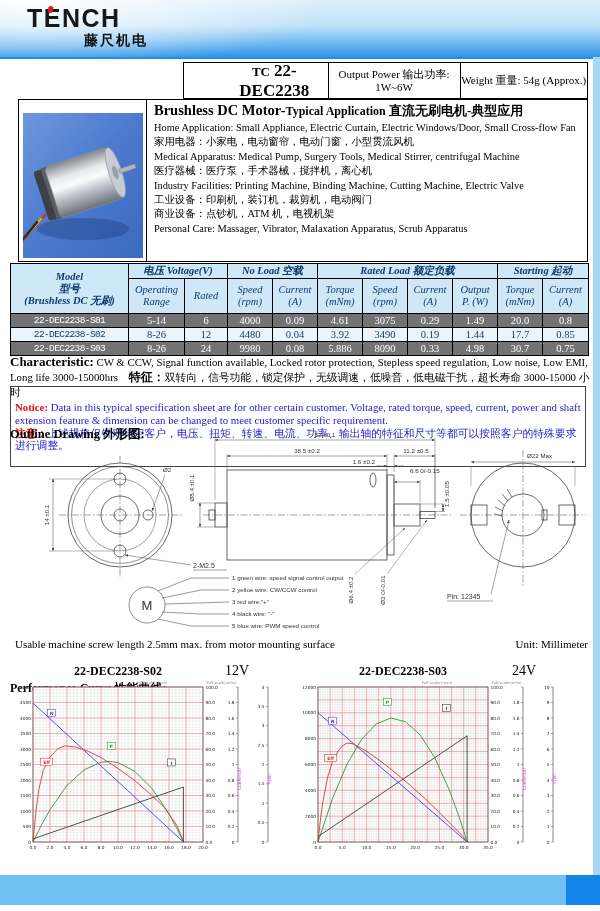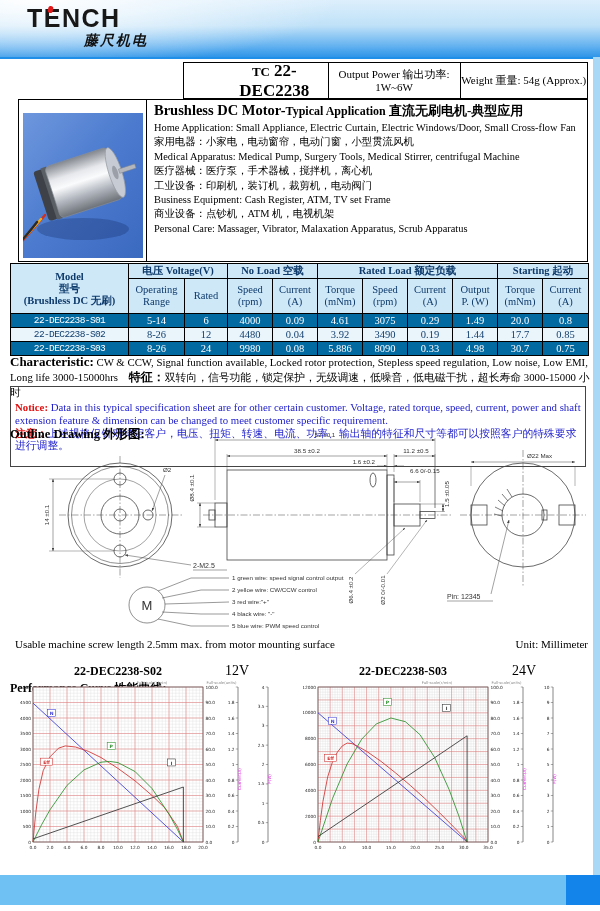--- a/index.html
+++ b/index.html
@@ -9,21 +9,21 @@
   .hdr{position:absolute;left:0;top:0;width:600px;height:57px;
        background:
          radial-gradient(ellipse 420px 95px at 6% 0%, rgba(255,255,255,.97), rgba(255,255,255,0) 72%),
          linear-gradient(to bottom,#ddeffc 0%,#bfe1f8 45%,#66b3f0 80%,#2f95e8 100%);
        border-bottom:2px solid #1f8fe8;}
   .logo{position:absolute;left:27px;top:4px;font-family:"Liberation Sans",sans-serif;
         font-weight:900;font-size:25px;letter-spacing:1.5px;color:#181818;}
   .logo .dot{position:absolute;left:21px;top:2px;width:5px;height:7px;background:#e01818;
         border-radius:2px;transform:rotate(14deg);}
   .logo-cn{position:absolute;left:84px;top:32px;font-family:"Liberation Sans",sans-serif;
-        font-weight:bold;font-size:14px;color:#101010;letter-spacing:2px;font-style:italic;}
+        font-weight:bold;font-size:14px;color:#101010;letter-spacing:2px;}
   .rstrip{position:absolute;right:0;top:57px;width:7px;height:818px;background:#a9d8f7;}
   
   .titletab{position:absolute;left:183px;top:62px;width:405px;height:37px;display:flex;
         border:1px solid #000;box-sizing:border-box;}
   .titletab .c{border-right:1px solid #000;display:flex;flex-direction:column;align-items:center;
         justify-content:center;box-sizing:border-box;text-align:center;}
   .titletab .c:last-child{border-right:none;}
   .tc-model{width:119px;margin-left:37px;}
   .tc-power{width:146px;font-size:11px;line-height:13px;}
   .tc-weight{width:140px;font-size:11px;}
@@ -36,25 +36,25 @@
   .photo{position:absolute;left:4px;top:13px;width:120px;height:145px;}
   .app-text{flex:1;padding:2px 7px 0 7px;box-sizing:border-box;}
   .app-h{font-weight:bold;font-size:12px;margin-bottom:1px;white-space:nowrap;}
   .app-h .big{font-size:14.5px;}
   .app-h .cn{font-size:13px;}
   .app-line{font-size:10.4px;line-height:14.4px;white-space:nowrap;}
   
   .spec{position:absolute;left:10px;top:263px;}
   .spec table{border-collapse:collapse;table-layout:fixed;width:578px;}
   .spec th,.spec td{border:1px solid #000;padding:0;text-align:center;vertical-align:middle;}
-  .spec thead th{background:#cfe8f8;color:#0d3a6b;font-weight:bold;font-size:10.5px;line-height:12px;}
+  .spec thead th{background:#cfe8f8;color:#0d3a6b;font-weight:bold;font-size:10.5px;line-height:12px;font-style:italic;}
   .spec .grp{height:15px;}
   .spec .sub th{height:34px;font-weight:normal;}
   .spec tbody td{font-size:10.5px;height:13px;line-height:13px;}
-  .spec tbody tr.blue{background:#0369a1;color:#fff;}
+  .spec tbody tr.blue{background:#737373;color:#fff;}
   .spec tbody tr.light{background:#e9f4fb;color:#123f6e;}
   .spec td.mdl{font-family:"Liberation Mono",monospace;font-size:9.5px;letter-spacing:-0.6px;}
   
   .charac{position:absolute;left:10px;top:354px;width:580px;font-size:10.8px;line-height:15px;}
   .charac .lab{font-weight:bold;font-size:13px;}
   .charac .labcn{font-weight:bold;font-size:12px;}
   
   .notice{position:absolute;left:10px;top:386px;width:576px;border:1px solid #444;
         box-sizing:border-box;padding:14px 4px;font-size:10.8px;line-height:12.8px;}
   .notice .red{color:#e01010;font-weight:bold;}
@@ -135,22 +135,22 @@
     </div>
     <div class="app-text">
       <div class="app-h">
         <span class="big">Brushless DC Motor-</span><span>Typical Application</span><span class="cn"> 直流无刷电机-典型应用</span>
       </div>
       <div id="app-lines">
           <div class="app-line">Home Application: Small Appliance, Electric Curtain, Electric Windows/Door, Small Cross-flow Fan</div>
           <div class="app-line">家用电器：小家电，电动窗帘，电动门窗，小型贯流风机</div>
           <div class="app-line">Medical Apparatus: Medical Pump, Surgery Tools, Medical Stirrer, centrifugal Machine</div>
           <div class="app-line">医疗器械：医疗泵，手术器械，搅拌机，离心机</div>
+          <div class="app-line">Industry Facilities: Printing Machine, Binding Machine, Cutting Machine, Electric Valve</div>
           <div class="app-line">工业设备：印刷机，装订机，裁剪机，电动阀门</div>
-          <div class="app-line">Business Equipment: Cash Register, ATM, TV set Frame</div>
           <div class="app-line">商业设备：点钞机，ATM 机，电视机架</div>
           <div class="app-line">Personal Care: Massager, Vibrator, Malaxation Apparatus, Scrub Apparatus</div>
         </div>
     </div>
   </div>
 
   <div class="spec">
     <table id="spec-table">
         <colgroup>
           <col style="width: 118px;">

